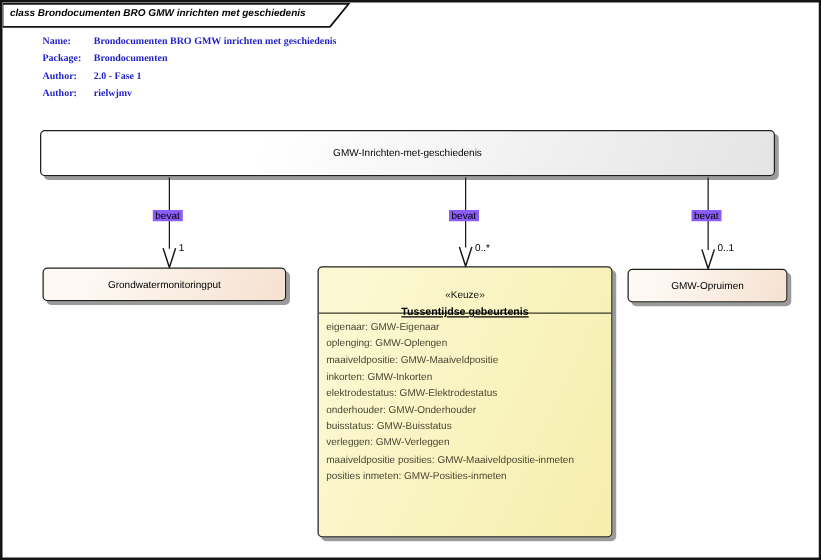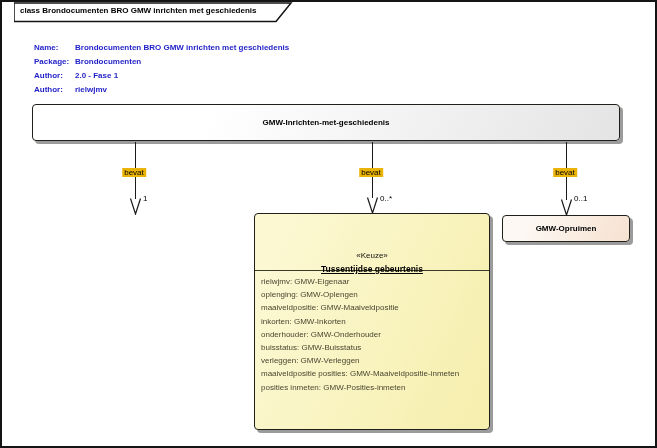--- a/index.html
+++ b/index.html
@@ -8,73 +8,72 @@
 
   .canvas {
     position:relative;
     width:657px; height:448px;
     background:#ffffff;
     border:2px solid #141414;
     overflow:hidden;
   }
 
   
-  .frame-tab { position:absolute; left:12px; top:0; width:290px; height:21px; }
+  .frame-tab { position:absolute; left:0; top:0; width:290px; height:21px;font-style:italic; }
   .frame-tab svg { position:absolute; left:0; top:0; }
   .frame-tab .tab-text {
     position:absolute; left:6px; top:4px;
     font-size:8px; font-weight:700; color:#000;
     white-space:nowrap;
   }
 
   
-  .metadata { position:absolute; left:32px; top:41px; }
+  .metadata { position:absolute; left:32px; top:26px;font-family:Liberation Serif, serif; }
   .meta-row { height:14px; font-size:8px; font-weight:600; color:#1f1fc8; white-space:nowrap; }
   .meta-row .meta-label { display:inline-block; width:41px; }
 
   
   .uml-box {
     position:absolute;
     border:1.5px solid #20201a;
     border-radius:4px;
     box-shadow:3px 3px 0 #9b9b9b;
     font-size:8px;
     color:#000;
   }
   .uml-box.gray  { background:linear-gradient(115deg,#ffffff 30%,#e4e4e4 100%); }
   .uml-box.pink  { background:linear-gradient(115deg,#fdf8f3 20%,#f6e1d0 100%); }
   .uml-box.yellow{ background:linear-gradient(115deg,#fcf8d2 10%,#f6eeac 100%); }
   .uml-box .box-title {
     display:flex; align-items:center; justify-content:center;
     width:100%; height:100%;
-    font-weight:700; text-align:center;
+    font-weight:400; text-align:center;
   }
 
   .root-box   { left:30px;  top:102px; width:588px; height:37px; }
   .put-box    { left:32px;  top:212px; width:195px; height:27px; }
   .opruim-box { left:500px; top:213px; width:128px; height:27px; }
 
   
   .keuze-box { left:252px; top:211px; width:236px; height:217px; }
   .keuze-header {
     text-align:center; padding-top:16px; height:37px;
     border-bottom:1.2px solid #3c3a28;
-    margin-top:20px;
   }
   .stereotype { font-size:8px; color:#111; line-height:12px; }
   .keuze-title { font-size:8.5px; font-weight:700; text-decoration:underline; line-height:14px; color:#000; }
   .attr-list { padding:4px 6px 0 6px; }
   .attr-row { font-size:8px; line-height:13.2px; color:#4a4631; white-space:nowrap; }
 
   
   .conn-line { position:absolute; width:0; border-left:1px solid #1a1a1a; }
   .conn-arrow { position:absolute; width:13px; height:17px; }
   .conn-label {
     position:absolute; transform:translateX(-50%);
-    font-size:8px; color:#000; background:#eab308; padding:0 2px;
+    font-size:8px; color:#000; background:#8b5cf6; padding:0 2px;
     white-space:nowrap;
   }
   .conn-mult { position:absolute; font-size:8px; color:#000; white-space:nowrap; }
 </style>
 </head>
 <body>
 
 <div class="canvas">
 
   <div class="frame-tab">
@@ -117,31 +116,35 @@
   <div class="conn-label" style="left:369px; top:166px;">bevat</div>
   <div class="conn-mult" style="left:378px; top:192px;">0..*</div>
 
   <div class="conn-line" style="left:564px; top:140px; height:58px;"></div>
   <svg class="conn-arrow" style="left:558px; top:197px;">
     <path d="M1.5,0.5 L6.5,16 L11.5,0.5" fill="none" stroke="#1a1a1a" stroke-width="1.2"></path>
   </svg>
   <div class="conn-label" style="left:563px; top:166px;">bevat</div>
   <div class="conn-mult" style="left:572px; top:192px;">0..1</div>
 
+  <div class="uml-box pink put-box">
+    <div class="box-title">Grondwatermonitoringput</div>
+  </div>
 
   <div class="uml-box yellow keuze-box">
     <div class="keuze-header">
       <div class="stereotype">«Keuze»</div>
       <div class="keuze-title">Tussentijdse gebeurtenis</div>
     </div>
     <div class="attr-list">
-      <div class="attr-row">rielwjmv: GMW-Eigenaar</div>
+      <div class="attr-row">eigenaar: GMW-Eigenaar</div>
       <div class="attr-row">oplenging: GMW-Oplengen</div>
       <div class="attr-row">maaiveldpositie: GMW-Maaiveldpositie</div>
       <div class="attr-row">inkorten: GMW-Inkorten</div>
+      <div class="attr-row">elektrodestatus: GMW-Elektrodestatus</div>
       <div class="attr-row">onderhouder: GMW-Onderhouder</div>
       <div class="attr-row">buisstatus: GMW-Buisstatus</div>
       <div class="attr-row">verleggen: GMW-Verleggen</div>
       <div class="attr-row">maaiveldpositie posities: GMW-Maaiveldpositie-inmeten</div>
       <div class="attr-row">posities inmeten: GMW-Posities-inmeten</div>
     </div>
   </div>
 
   <div class="uml-box pink opruim-box">
     <div class="box-title">GMW-Opruimen</div>

